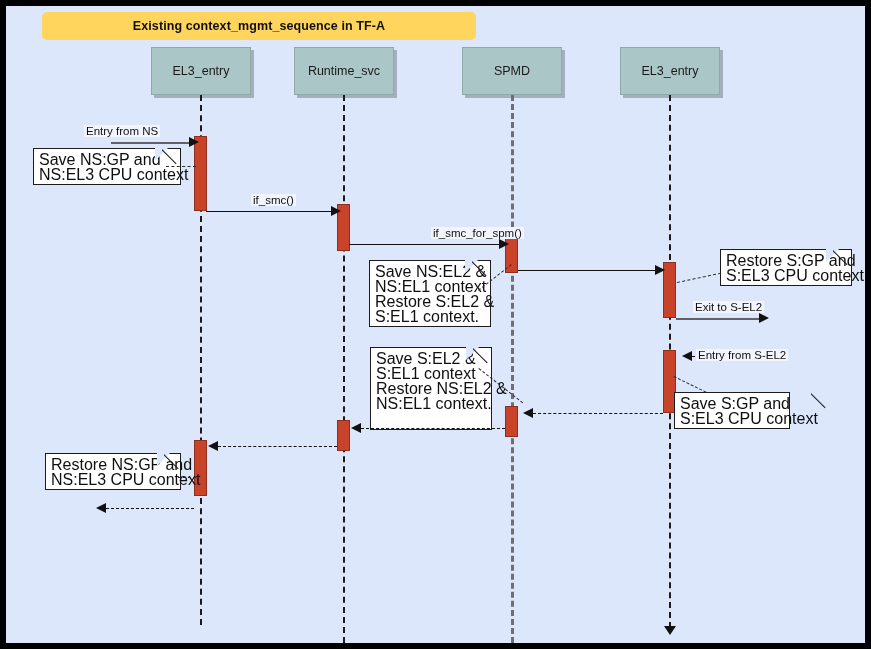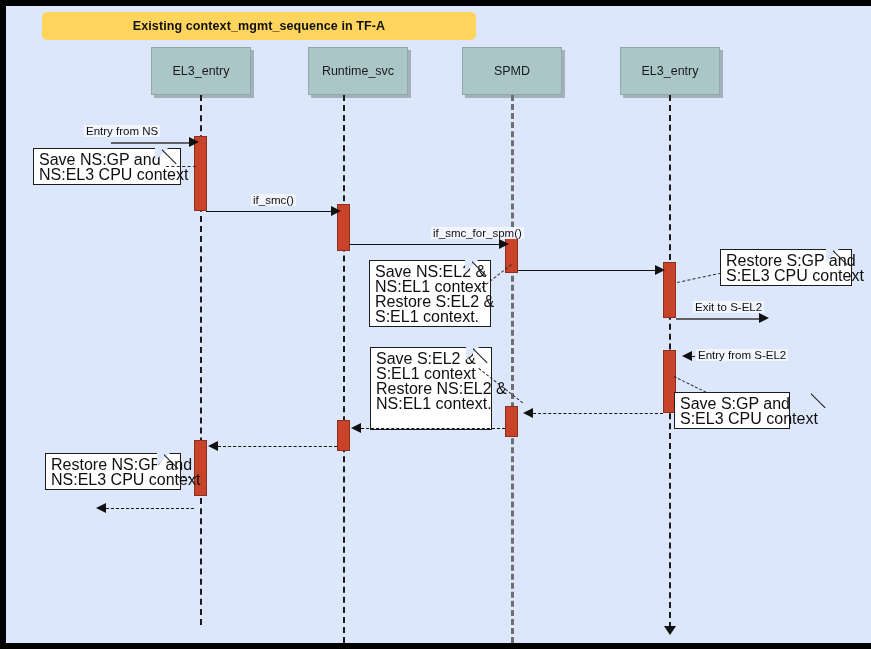--- a/index.html
+++ b/index.html
@@ -7,21 +7,20 @@
   body{
     width:871px;height:649px;overflow:hidden;
     background:#000000;
     font-family:"Liberation Sans",sans-serif;
   }
   #canvas{
     position:absolute;left:6px;top:6px;
     width:859px;height:637px;
     background:#dce7fb;
     overflow:hidden;
-    padding-left:7px;
   }
   
   #title-banner{
     position:absolute;
     left:36px;top:6px;width:434px;height:28px;
     background:#ffd55e;
     border-radius:5px;
     display:flex;align-items:center;justify-content:center;
     font-size:12.5px;font-weight:bold;color:#101010;
     letter-spacing:0.1px;
@@ -118,21 +117,21 @@
   }
 </style>
 </head>
 <body>
 
 <div id="canvas">
 
   <div id="title-banner">Existing context_mgmt_sequence in TF-A</div>
 
   <div class="participant" style="left:145px;top:41px;">EL3_entry</div>
-  <div class="participant" style="left:288px;top:41px;margin-left:14px;">Runtime_svc</div>
+  <div class="participant" style="left:288px;top:41px;">Runtime_svc</div>
   <div class="participant" style="left:456px;top:41px;">SPMD</div>
   <div class="participant" style="left:614px;top:41px;">EL3_entry</div>
 
   <div class="lifeline" style="left:194px;top:89px;height:530px;"></div>
   <div class="lifeline" style="left:337px;top:89px;height:548px;"></div>
   <div class="lifeline gray" style="left:505px;top:89px;height:548px;"></div>
   <div class="lifeline" style="left:663px;top:89px;height:533px;"></div>
   <div class="lifeline-arrow" style="left:658px;top:620px;"></div>
 
   <div class="activation" style="left:188px;top:130px;height:75px;"></div>

